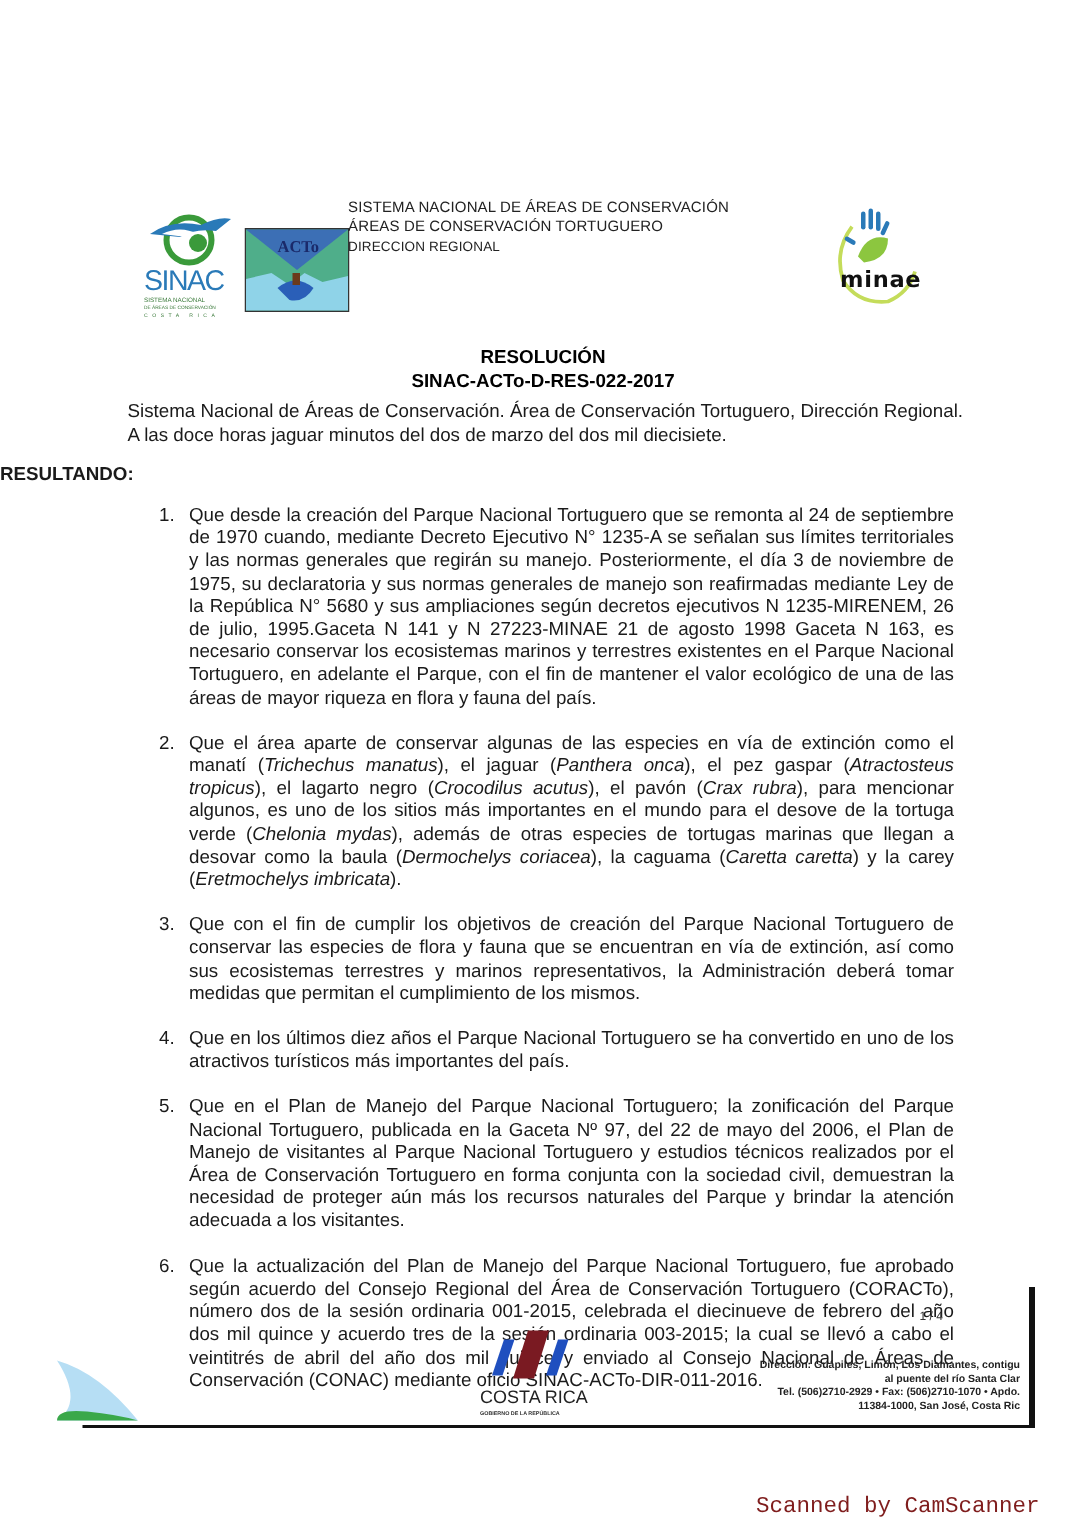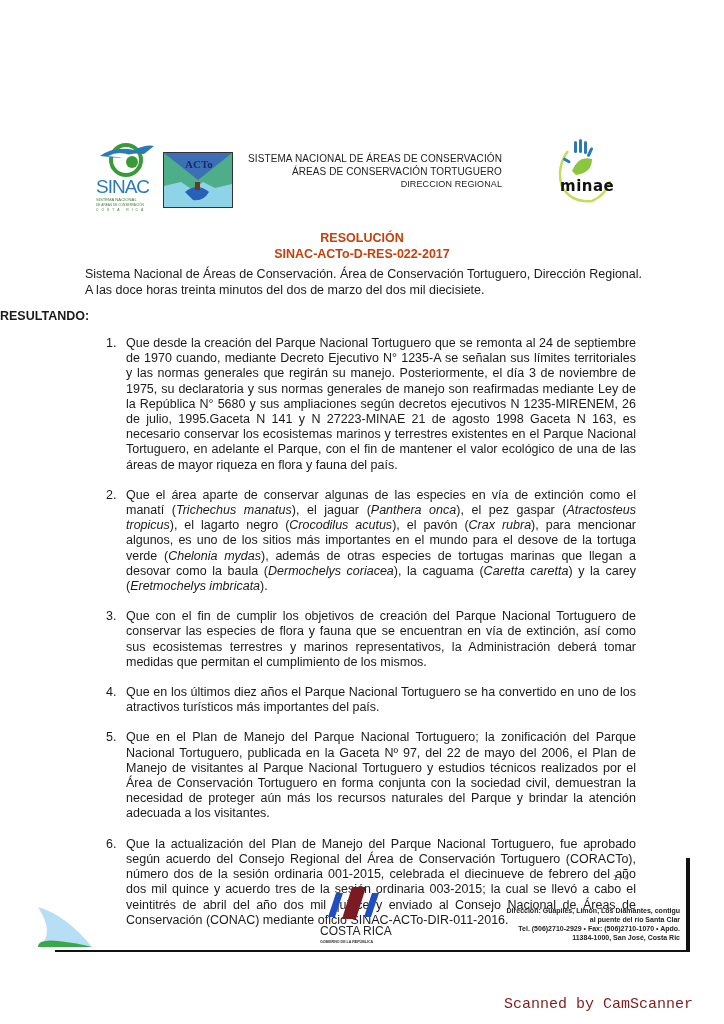--- a/index.html
+++ b/index.html
@@ -7,24 +7,24 @@
     width: 724px; height: 1024px; position: relative; overflow: hidden;
     background: #ffffff; color: #1a1a1a;
     font-family: "Liberation Sans", sans-serif;
   }
   .page { position: absolute; left: 0; top: 0; width: 724px; height: 1024px; }
 
   
   .logo-sinac { position: absolute; left: 94px; top: 138px; width: 64px; height: 74px; }
   .logo-acto { position: absolute; left: 163px; top: 152px; width: 70px; height: 68px; }
   .logo-minae { position: absolute; left: 540px; top: 137px; width: 80px; height: 72px; }
-  .hdr-text { position: absolute; left: 232px; top: 152px; width: 270px; text-align: right; font-size: 10px; line-height: 13px; color: #222; letter-spacing: 0.1px; }
+  .hdr-text { position: absolute; left: 232px; top: 132px; width: 270px; text-align: left; font-size: 10px; line-height: 13px; color: #222; letter-spacing: 0.1px; }
   .hdr-text div:nth-child(3) { font-size: 9px; }
 
-  .title { position: absolute; left: 0; width: 724px; text-align: center; font-weight: bold; font-size: 12.5px; color: #c2410c; }
+  .title { position: absolute; left: 0; width: 724px; text-align: center; font-weight: bold; font-size: 12.5px; color: #000000; }
   .title.t1 { top: 231px; }
   .title.t2 { top: 247px; }
 
   .intro { position: absolute; left: 85px; top: 266px; width: 580px; font-size: 12.5px; line-height: 16px; }
 
   .resultando { position: absolute; left: 0; top: 309px; width: 724px; font-weight: bold; font-size: 12.5px; }
 
   .items { position: absolute; left: 106px; top: 336px; width: 530px; margin: 0; padding: 0; list-style: none; }
   .item { position: relative; padding-left: 20px; font-size: 12.5px; line-height: 15.2px; text-align: justify; margin-bottom: 15px; }
   .item .num { position: absolute; left: 0; top: 0; }
@@ -87,21 +87,21 @@
       <path d="M32 34 Q38 18 52 22 Q52 36 36 38 Z" fill="#8cc63f"></path>
       <text x="20" y="54" font-family="DejaVu Sans, sans-serif" font-size="15" font-weight="bold" fill="#111" letter-spacing="0.5">minae</text>
     </svg>
   </div>
 
   <div class="title t1">RESOLUCIÓN</div>
   <div class="title t2">SINAC-ACTo-D-RES-022-2017</div>
 
   <div class="intro">
     <div>Sistema Nacional de Áreas de Conservación. Área de Conservación Tortuguero, Dirección Regional.</div>
-    <div>A las doce horas treinta minutos del dos de marzo del dos mil diecisiete.</div>
+    <div>A las doce horas jaguar minutos del dos de marzo del dos mil diecisiete.</div>
   </div>
 
   <div class="resultando">RESULTANDO:</div>
 
   <ol class="items">
     <li class="item">
       <span class="num">1.</span>
       <span>Que desde la creación del Parque Nacional Tortuguero que se remonta al 24 de septiembre de 1970 cuando, mediante Decreto Ejecutivo N° 1235-A se señalan sus límites territoriales y las normas generales que regirán su manejo. Posteriormente, el día 3 de noviembre de 1975, su declaratoria y sus normas generales de manejo son reafirmadas mediante Ley de la República N° 5680 y sus ampliaciones según decretos ejecutivos N 1235-MIRENEM, 26 de julio, 1995.Gaceta N 141 y N 27223-MINAE 21 de agosto 1998 Gaceta N 163, es necesario conservar los ecosistemas marinos y terrestres existentes en el Parque Nacional Tortuguero, en adelante el Parque, con el fin de mantener el valor ecológico de una de las áreas de mayor riqueza en flora y fauna del país.</span>
     </li>
     <li class="item i2">

